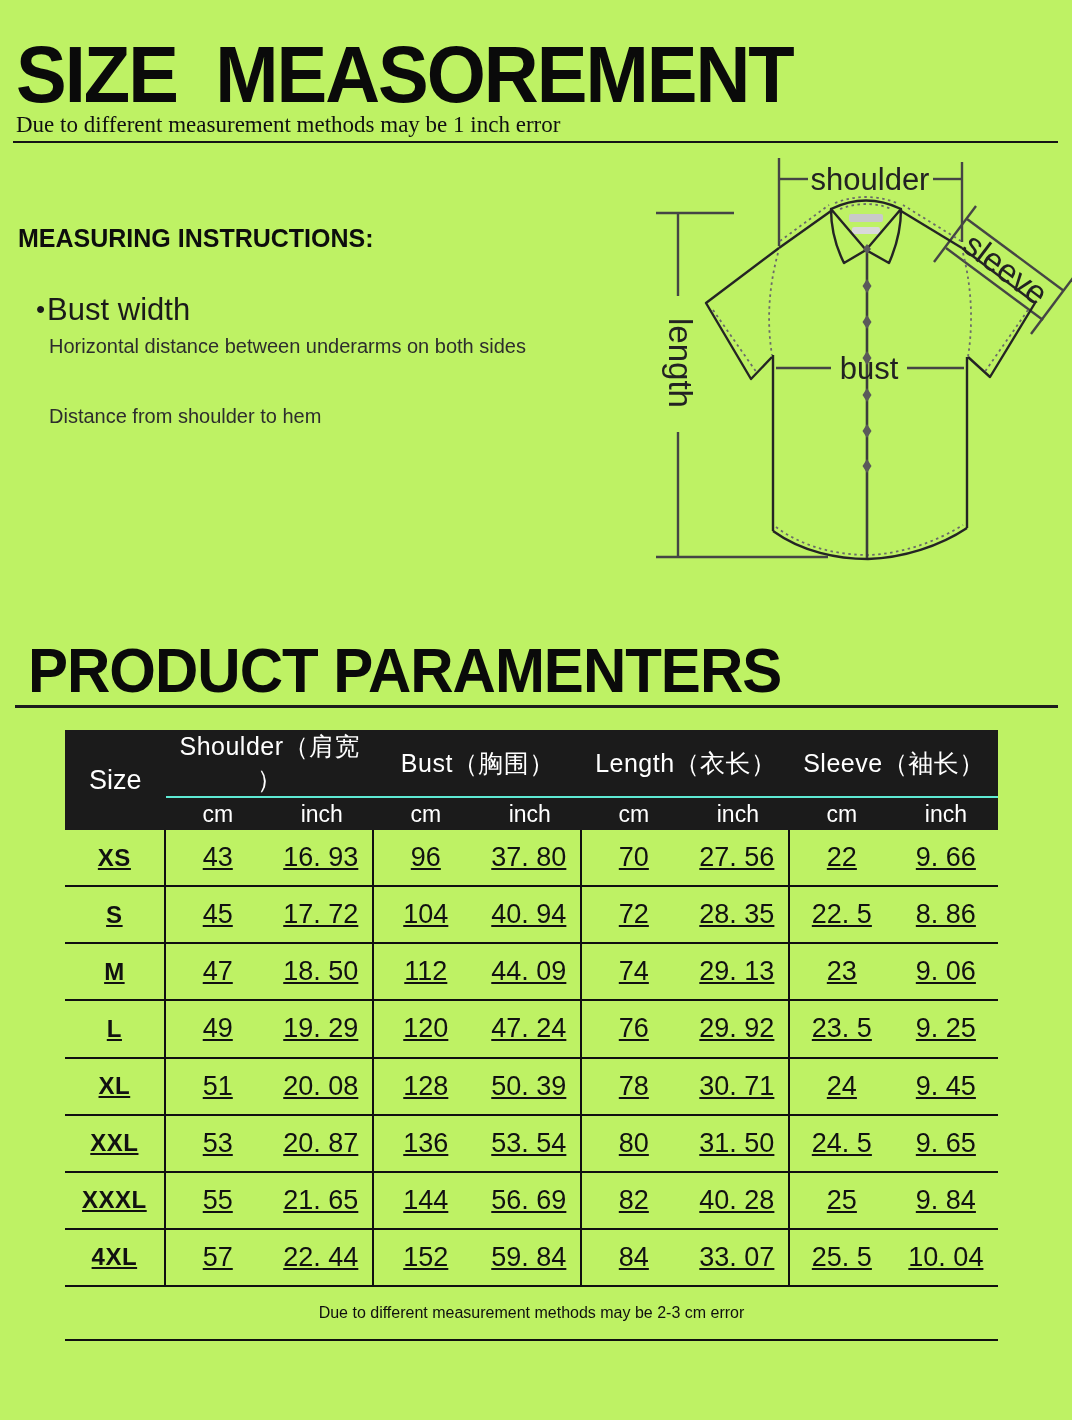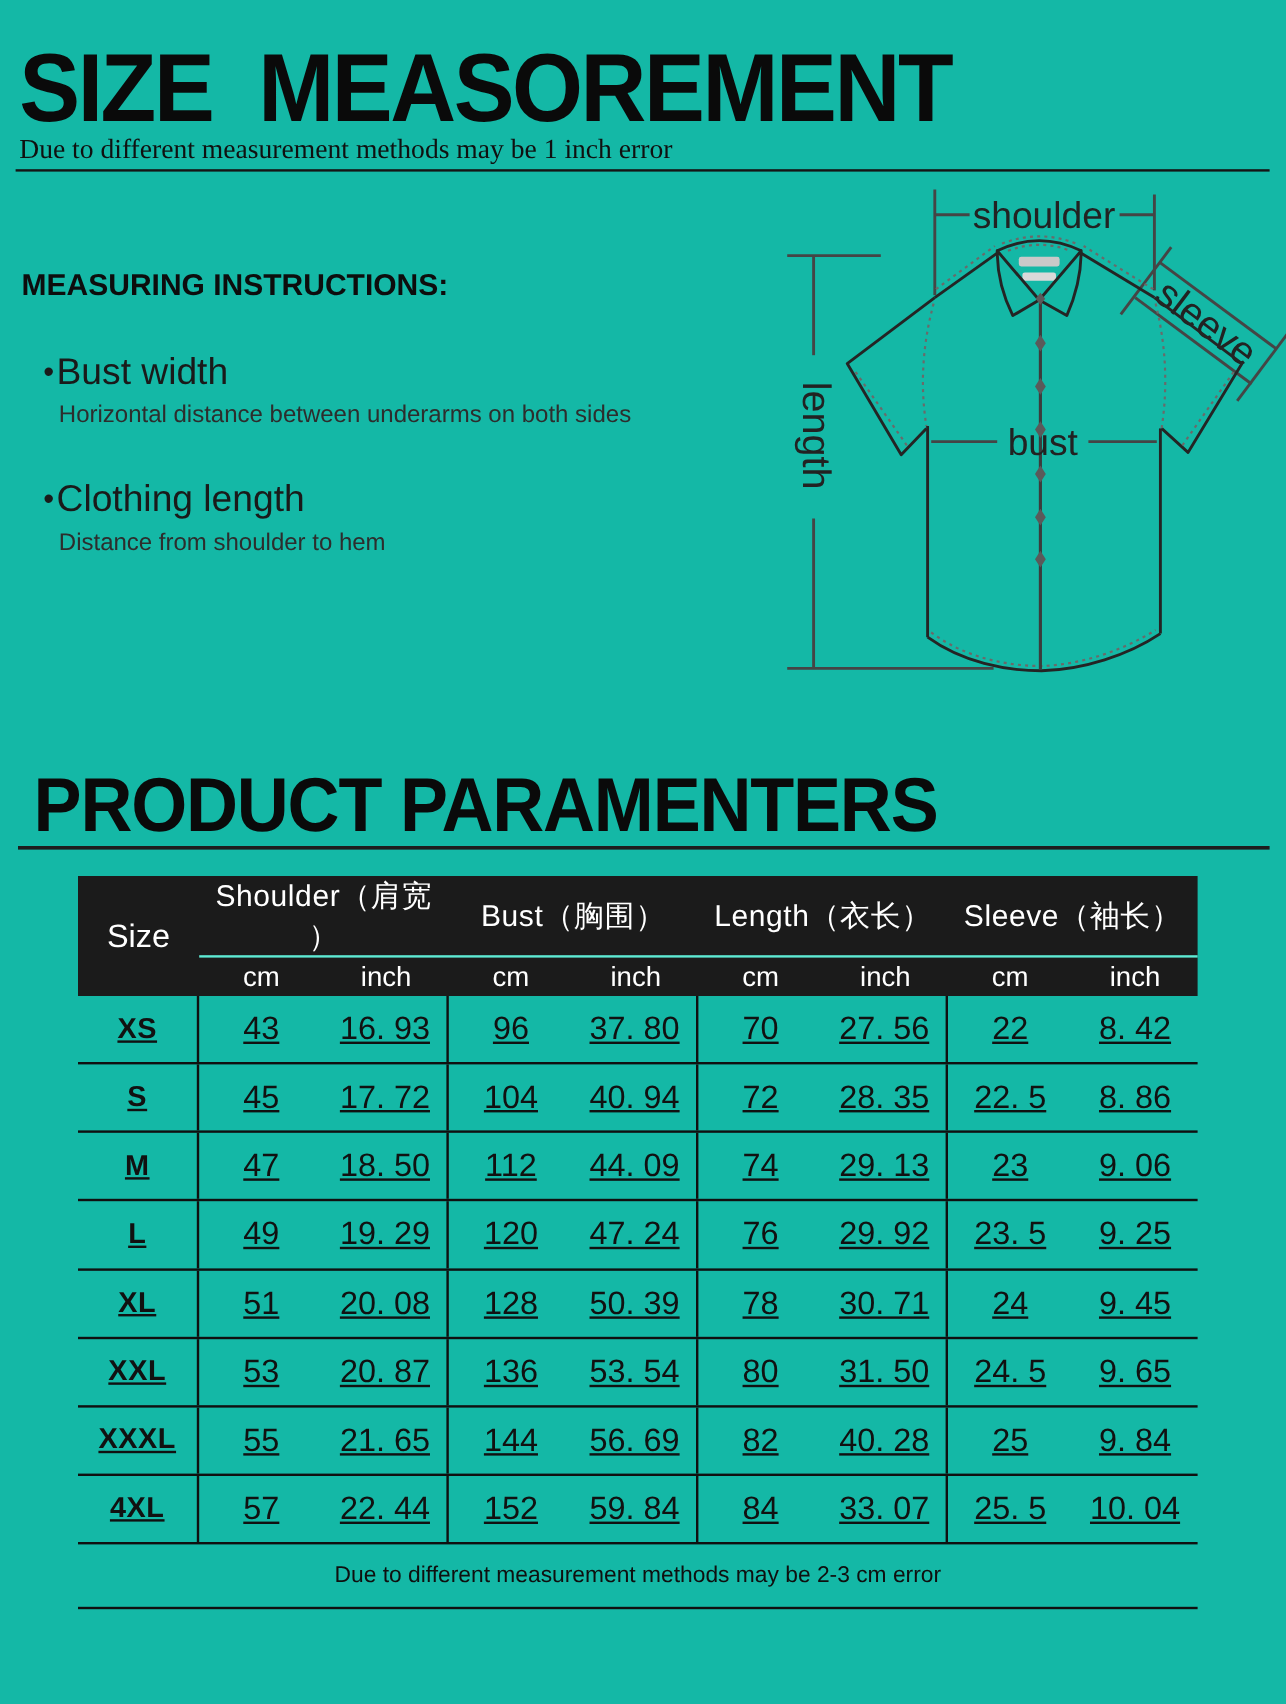--- a/index.html
+++ b/index.html
@@ -1,16 +1,16 @@
 <!DOCTYPE html>
 <html><head>
 <meta charset="utf-8">
 <style>
   html,body{margin:0;padding:0;background:#fff;}
-  .page{position:relative;width:1072px;height:1420px;background:#14b8a6;overflow:hidden;
+  .page{position:relative;width:1072px;height:1420px;background:#bef264;overflow:hidden;
         font-family:"Liberation Sans",sans-serif;color:#111;}
   .title{position:absolute;left:16px;top:28px;font-size:76px;font-weight:bold;letter-spacing:-2px;
          color:#0a0a0a;white-space:pre;transform:scaleY(1.06);transform-origin:left top;}
   .subtitle{position:absolute;left:16px;top:112px;font-family:"Liberation Serif",serif;
             font-size:23px;color:#101010;}
   .hr1{position:absolute;left:13px;top:141px;width:1045px;border-top:2px solid #151515;}
   .mi-heading{position:absolute;left:18px;top:224px;font-size:25px;font-weight:bold;color:#0d0d0d;}
   .mi-list{position:absolute;left:36px;top:292px;width:585px;}
   .mi-item{height:106px;}
   .mi-term{font-size:31px;color:#1a1a1a;}
@@ -35,40 +35,39 @@
   .units-row{display:flex;flex:1;}
   .unit-cell{width:12.5%;display:flex;align-items:center;justify-content:center;font-size:23px;}
   .tbody{height:457px;display:flex;flex-direction:column;text-decoration:underline;}
   .trow{flex:1;display:flex;border-bottom:2px solid #101010;}
   .cell{display:flex;align-items:center;justify-content:center;box-sizing:border-box;}
   .size-cell{width:10.8%;font-size:24px;font-weight:bold;letter-spacing:0.5px;}
   .val-cell{width:11.15%;font-size:27px;}
   .trow .cell:nth-child(1),.trow .cell:nth-child(3),
   .trow .cell:nth-child(5),.trow .cell:nth-child(7){border-right:2px solid #101010;}
   .note-row{height:52px;display:flex;align-items:center;justify-content:center;
-            font-size:19px;color:#0f0f0f;border-bottom:2px solid #101010;}
+            font-size:16px;color:#0f0f0f;border-bottom:2px solid #101010;}
 </style>
 </head>
 <body>
 
 <div class="page">
 
   <div class="title">SIZE  MEASOREMENT</div>
   <div class="subtitle">Due to different measurement methods may be 1 inch error</div>
   <div class="hr1"></div>
 
   <div class="mi-heading">MEASURING INSTRUCTIONS:</div>
 
   <div class="mi-list">
     <div class="mi-item">
       <div class="mi-term"><span class="mi-bullet">•</span><span>Bust width</span></div>
       <div class="mi-desc">Horizontal distance between underarms on both sides</div>
     </div>
     <div class="mi-item">
-      <div class="mi-term"><span class="mi-bullet">•</span><span>Clothing length</span></div>
       <div class="mi-desc">Distance from shoulder to hem</div>
     </div>
   </div>
 
   <svg class="diagram" viewBox="630 146 442 476" xmlns="http://www.w3.org/2000/svg">
 
     <g>
       <line class="dim" x1="779" y1="158" x2="779" y2="246"></line>
       <line class="dim" x1="962" y1="162" x2="962" y2="242"></line>
       <line class="dim" x1="779" y1="179" x2="808" y2="179"></line>
@@ -170,21 +169,21 @@
     <div class="tbody" id="tbody">
         <div class="trow">
           <div class="cell size-cell">XS</div>
           <div class="cell val-cell">43</div>
           <div class="cell val-cell">16. 93</div>
           <div class="cell val-cell">96</div>
           <div class="cell val-cell">37. 80</div>
           <div class="cell val-cell">70</div>
           <div class="cell val-cell">27. 56</div>
           <div class="cell val-cell">22</div>
-          <div class="cell val-cell">8. 42</div>
+          <div class="cell val-cell">9. 66</div>
         </div>
         <div class="trow">
           <div class="cell size-cell">S</div>
           <div class="cell val-cell">45</div>
           <div class="cell val-cell">17. 72</div>
           <div class="cell val-cell">104</div>
           <div class="cell val-cell">40. 94</div>
           <div class="cell val-cell">72</div>
           <div class="cell val-cell">28. 35</div>
           <div class="cell val-cell">22. 5</div>

